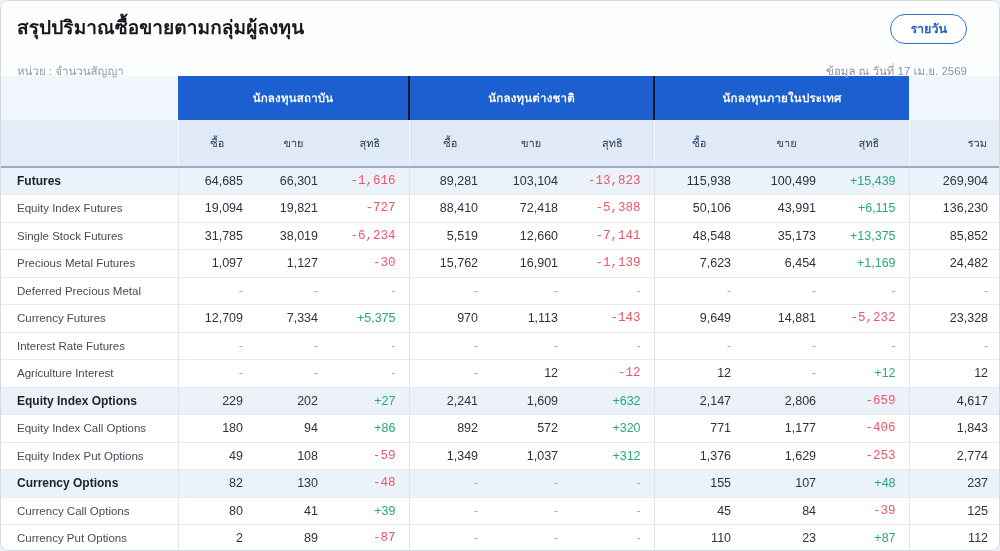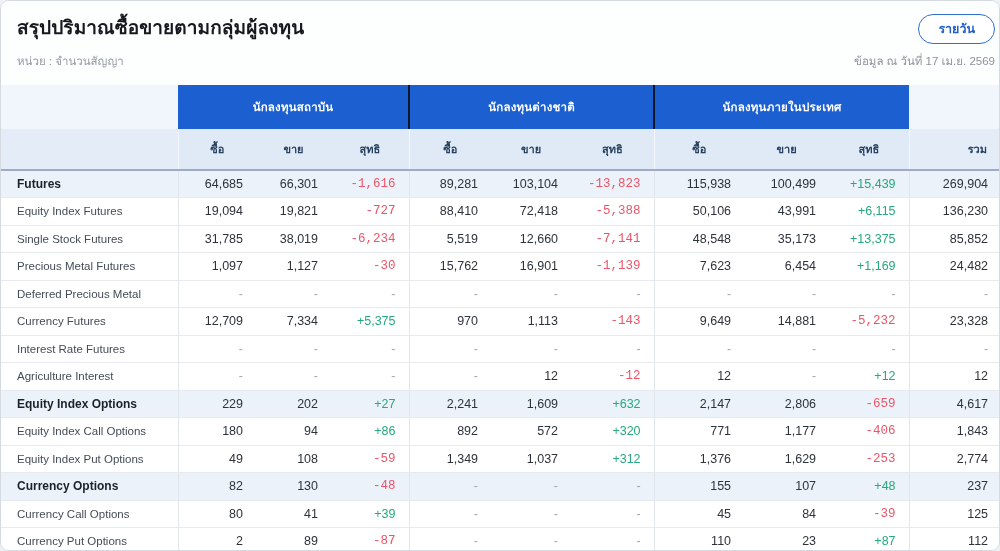--- a/index.html
+++ b/index.html
@@ -9,49 +9,49 @@
   .page {
     width: 1000px; height: 551px;
     background: #fdfdfe;
     border: 1px solid #d5dae1;
     border-radius: 9px;
     overflow: hidden;
     position: relative;
   }
 
   
-  .page-header { padding: 11px 4px 0 16px; height: 84px; background: #fdfefe; }
+  .page-header { padding: 11px 32px 0 16px; height: 75px; background: #fdfefe; }
   .title-row { display: flex; justify-content: space-between; align-items: flex-start; }
   .page-title { font-size: 19px; font-weight: 700; color: #17191f; letter-spacing: .1px; }
   .daily-btn {
     font-family: inherit;
     font-size: 12.5px; font-weight: 700; color: #1f5ec9;
     background: #ffffff; border: 1.5px solid #2f6fd0;
     border-radius: 999px; padding: 4px 19px; cursor: pointer;
     margin-top: 2px;
   }
-  .meta-row { display: flex; justify-content: space-between; margin-top: 8px; }
+  .meta-row { display: flex; justify-content: space-between; margin-top: 18px; }
   .unit-label { font-size: 11.5px; color: #969ca5; }
   .data-date { font-size: 11.5px; color: #8d939c; }
 
   
   table { width: 100%; border-collapse: collapse; table-layout: fixed; }
 
   thead .group-row th { height: 44px; }
   thead .group-row .edge { background: #f1f6fc; }
   thead .group-row .group {
     background: #1b5fd0; color: #ffffff;
     font-size: 11.5px; font-weight: 600; text-align: center;
     letter-spacing: .2px;
   }
   thead .group-row .group.gap { border-left: 2px solid #0f172a; }
 
   thead .subhead-row th {
-    height: 41px; background: #e0eaf6; color: #27405f;
-    font-size: 11px; font-weight: 700; text-align: center;
+    height: 47px; background: #e0eaf6; color: #27405f;
+    font-size: 11px; font-weight: 400; text-align: center;
     border-bottom: 2px solid #9fabc5;
   }
   thead .subhead-row th.blank { background: #e4edf7; }
   thead .subhead-row th.total-head { text-align: right; padding-right: 14px; background: #e4edf7; }
   thead .subhead-row th.bl { border-left: 1px solid #f2f7fc; }
 
   tbody td {
     height: 27.5px; font-size: 12.5px; color: #2e333b;
     border-bottom: 1px solid #e7eaef; background: #ffffff;
     white-space: nowrap; overflow: hidden;

